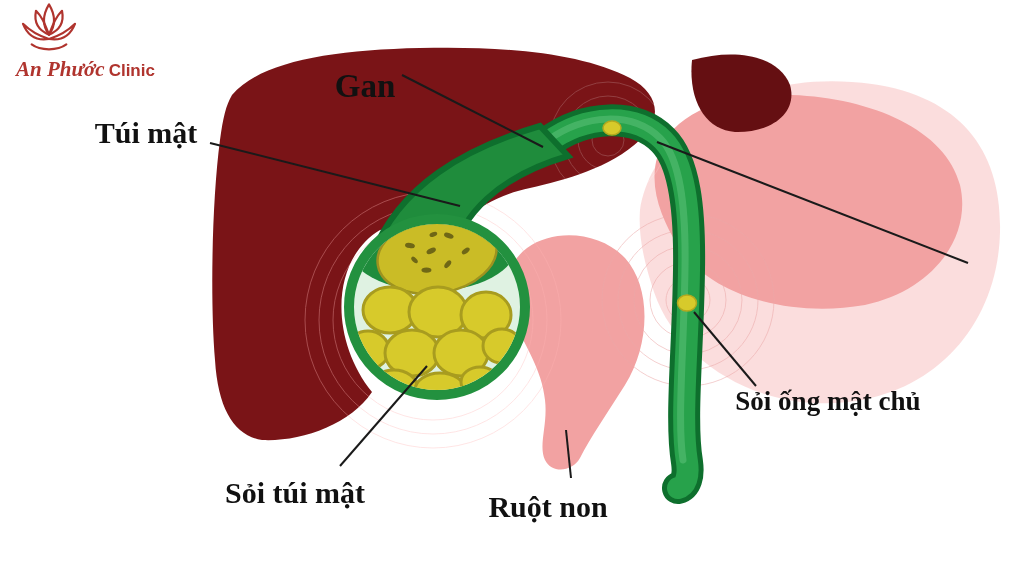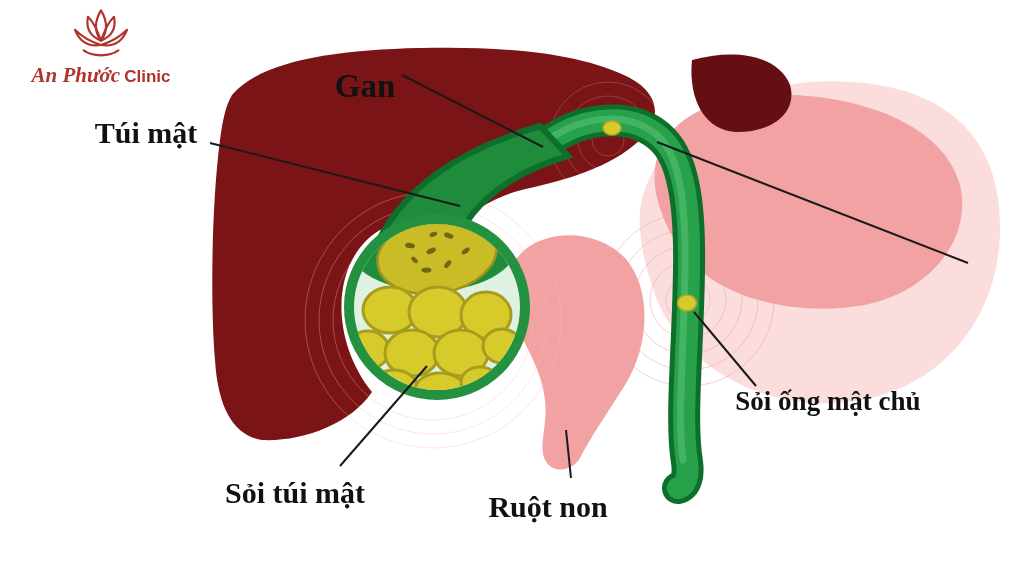--- a/index.html
+++ b/index.html
@@ -10,21 +10,21 @@
   svg.diagram{position:absolute;left:0;top:0;width:100%;height:100%;display:block;}
   text.label{
     font-family:"Liberation Serif", serif;
     font-weight:700;
     fill:#111111;
   }
   .lbl-lg{font-size:33px;}
   .lbl-md{font-size:30px;}
   .lbl-sm{font-size:27px;}
   .logo{
-    position:absolute;left:16px;top:6px;width:170px;text-align:center;
+    position:absolute;left:16px;top:0;width:170px;text-align:left;
     color:#b0342e;line-height:1.05;user-select:none;
   }
   .logo-text{margin-top:2px;white-space:nowrap;}
   .logo-name{
     font-family:"Liberation Serif", serif;font-style:italic;font-weight:700;
     font-size:21px;color:#b0342e;
   }
   .logo-suffix{
     font-family:"Liberation Sans", sans-serif;font-weight:700;
     font-size:17px;color:#b0342e;margin-left:4px;

